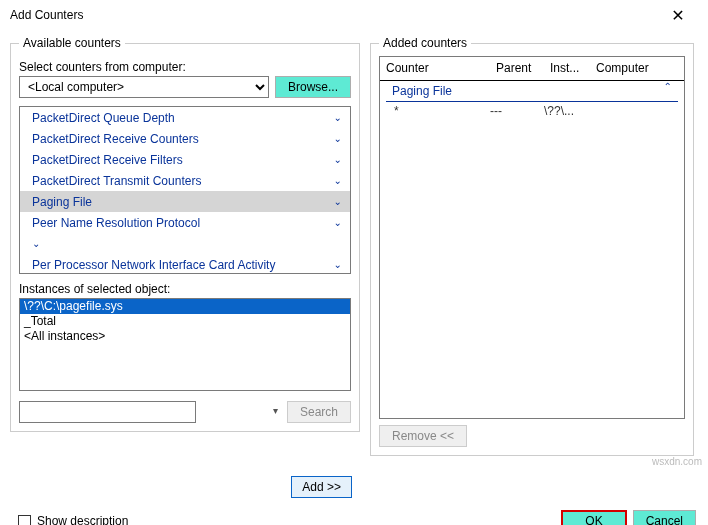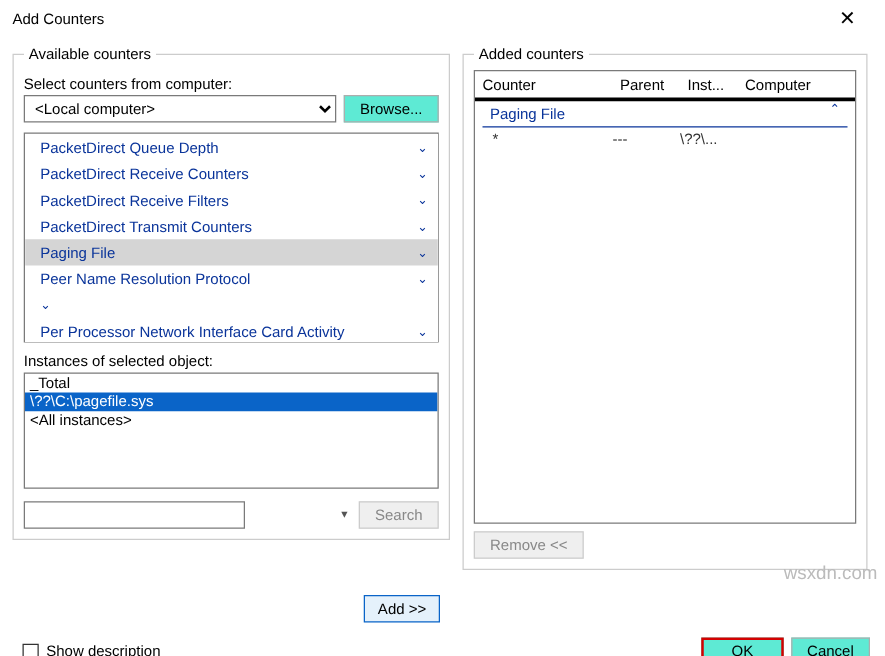--- a/index.html
+++ b/index.html
@@ -25,34 +25,34 @@
   .instance-list { height: 93px; border: 1px solid #7a7a7a; background: #fff; overflow: auto; }
   .inst-row { padding: 0 4px; height: 15px; line-height: 15px; color: #000; }
   .inst-row.sel { background: #0a64c8; color: #fff; }
   .search-row { display: flex; gap: 6px; margin-top: 10px; }
   .search-input { flex: 1; height: 22px; border: 1px solid #7a7a7a; background: #fff; padding: 0 16px 0 4px; position: relative; }
   .search-wrap { flex: 1; position: relative; }
   .search-wrap .dd { position: absolute; right: 3px; top: 4px; font-size: 10px; color: #555; pointer-events: none; }
   .add-row { text-align: right; margin: 4px 8px 2px 0; }
   .add-btn { border: 1px solid #0a64c8; background: #e5f1fb; padding: 0 10px; margin-top: 40px; }
   .added-table { border: 1px solid #7a7a7a; background: #fff; height: 363px; display: flex; flex-direction: column; }
-  .thead { display: flex; height: 24px; border-bottom: 3px solid #000000; }
+  .thead { display: flex; height: 24px; border-bottom: 1px solid #000000; }
   .th { padding: 4px 6px; color: #000; }
   .th1 { width: 110px; } .th2 { width: 54px; } .th3 { width: 46px; } .th4 { flex: 1; }
   .trow { display: flex; }
   .trow.hdr { color: #0a349a; border-bottom: 1px solid #0a349a; margin: 0 6px; }
   .trow .c { padding: 3px 6px; }
   .trow.data .c { padding: 2px 6px; color: #333; }
   .c1 { width: 104px; } .c2 { width: 54px; } .c3 { width: 46px; } .c4 { flex: 1; }
   .remove-row { margin-top: 6px; }
   .footer { display: flex; align-items: center; padding: 4px 12px 0 18px; gap: 6px; }
   .chk { width: 13px; height: 13px; border: 1px solid #333; display: inline-block; vertical-align: middle; }
   .footer-spacer { flex: 1; }
   .ok-btn { border: 2px solid #d40000; padding: 0 22px; }
-  .watermark { position: absolute; right: 6px; bottom: 58px; font-size: 15px; color: #bbb; }
+  .watermark { position: absolute; right: 6px; bottom: 58px; font-size: 10px; color: #bbb; }
   .hdr-caret { text-align: right; color: #0a349a; font-size: 10px; padding-right: 6px; }
 </style>
 </head>
 <body>
 
 <div class="titlebar">
   <span class="title">Add Counters</span>
   <span class="close">✕</span>
 </div>
 
@@ -97,22 +97,22 @@
             <span class="chev">⌄</span>
           </div>
         <div class="counter-item">
             <span class="txt">Per Processor Network Interface Card Activity</span>
             <span class="chev">⌄</span>
           </div>
       </div>
 
       <div class="label-row" style="margin-top:8px">Instances of selected object:</div>
       <div class="instance-list">
+        <div class="inst-row sel">\??\C:\pagefile.sys</div>
         <div class="inst-row">_Total</div>
-        <div class="inst-row sel">\??\C:\pagefile.sys</div>
         <div class="inst-row">&lt;All instances&gt;</div>
       </div>
 
       <div class="search-row">
         <div class="search-wrap">
           <input class="search-input" style="">
           <span class="dd">▾</span>
         </div>
         <button disabled="">Search</button>
       </div>

